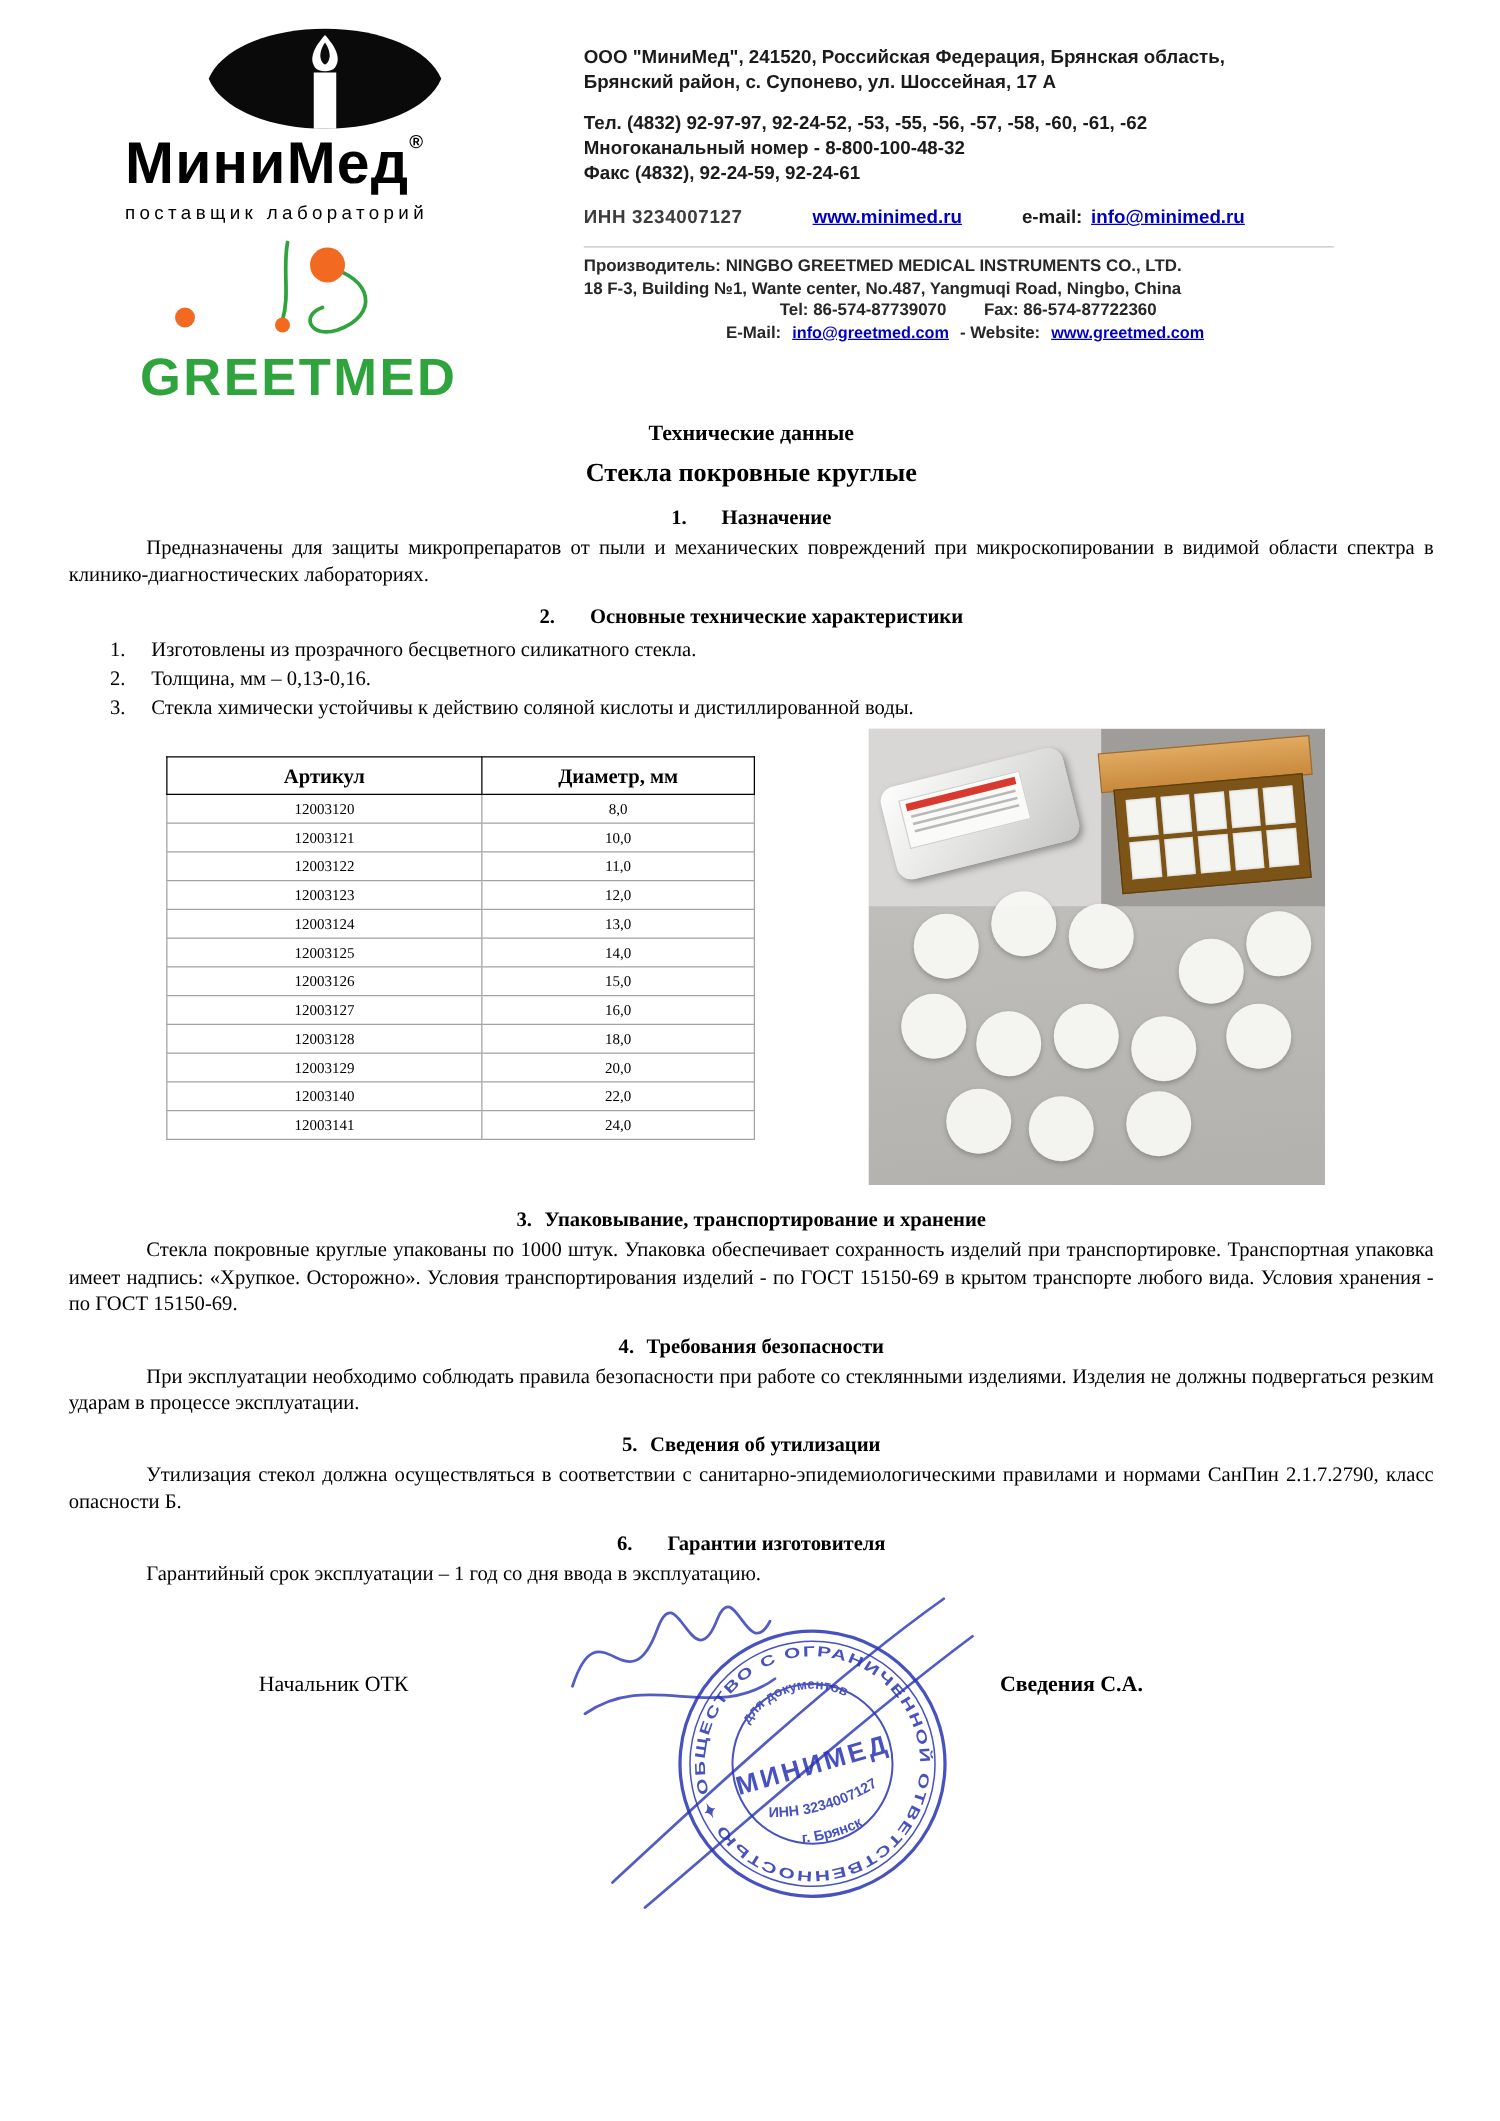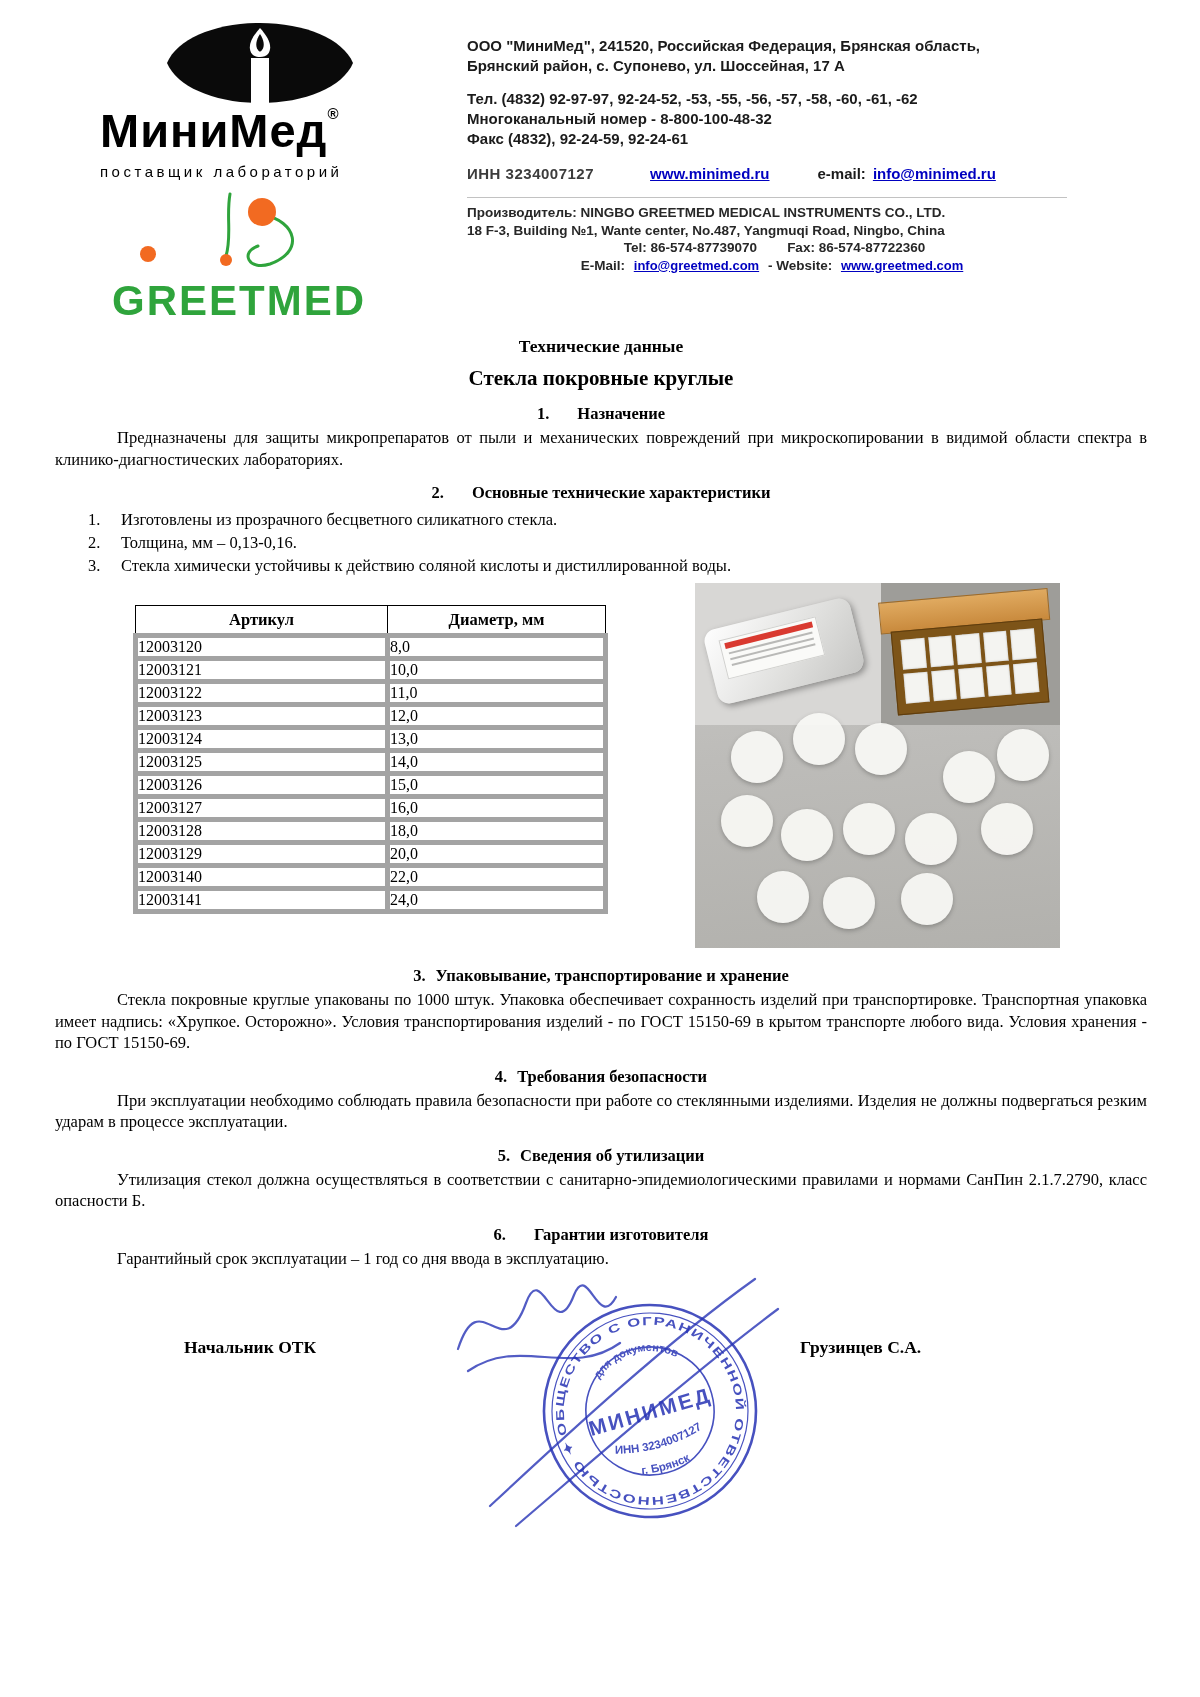--- a/index.html
+++ b/index.html
@@ -55,21 +55,21 @@
 
   .num-list { margin-top:5px; }
   .num-item { display:flex; font-size:16.5px; line-height:23px; }
   .num-item .n { width:33px; margin-left:33px; }
 
   
   .media-row { position:relative; height:370px; margin-top:6px; }
   .spec-table { position:absolute; left:78px; top:22px; border-collapse:collapse; }
   .spec-table th { width:252px; height:30px; border:1px solid #000; font-size:16.5px; font-weight:bold; text-align:center; }
   .spec-table th + th { width:218px; }
-  .spec-table td { height:23px; border:5px solid #a3a3a3; font-size:16px; padding:0; }
+  .spec-table td { height:23px; border:1px solid #a3a3a3; font-size:12px; text-align:center; padding:0; }
 
   .photo { position:absolute; left:640px; top:0; width:365px; height:365px; overflow:hidden;
     background:linear-gradient(175deg,#c9c8c6 0%,#bdbcb9 45%,#b2b1ad 100%); }
   .q-left  { position:absolute; left:0; top:0; width:186px; height:142px; background:#d8d7d5; }
   .q-right { position:absolute; left:186px; top:0; width:179px; height:142px; background:#9e9d99; }
   .package { position:absolute; left:14px; top:30px; width:150px; height:76px; border-radius:12px;
     background:linear-gradient(135deg,#fefefe,#dededc 60%,#c6c6c4);
     transform:rotate(-14deg); box-shadow:2px 3px 6px rgba(0,0,0,.35); }
   .pack-label { position:absolute; left:14px; top:12px; width:100px; height:40px;
     background:#fafaf8; border:1px solid #d0d0ce; }
@@ -81,21 +81,21 @@
   .box-body { position:absolute; left:2px; top:26px; width:152px; height:84px;
     background:#7d5418; border:1px solid #5f3d0e; }
   .slips { position:absolute; left:8px; top:8px; right:8px; bottom:10px; display:grid;
     grid-template-columns:repeat(5,1fr); grid-template-rows:1fr 1fr; gap:4px; }
   .slip { background:#f4f4f1; box-shadow:inset 0 0 2px #bbb; }
   .gc { position:absolute; width:52px; height:52px; border-radius:50%;
     background:rgba(248,248,245,.92); box-shadow:0 2px 4px rgba(88,88,86,.45); }
 
   
   .footer { position:relative; height:430px; margin-top:10px; }
-  .sign-left  { position:absolute; left:129px; top:58px; font-weight:bold; font-size:17.5px;text-align:center; }
+  .sign-left  { position:absolute; left:152px; top:58px; font-weight:normal; font-size:17.5px;text-align:center; }
   .sign-right { position:absolute; left:745px; top:58px; font-weight:bold; font-size:17.5px; }
   .stamp-svg { position:absolute; left:395px; top:-28px; }
   .stamp-stroke { stroke:var(--stamp-blue,#2733b5); fill:none; }
   .stamp-fill { fill:var(--stamp-blue,#2733b5); }
   .sig { stroke:var(--stamp-blue,#2733b5); fill:none; stroke-width:2.2; stroke-linecap:round; opacity:.8; }
   .stamp-group { opacity:.85; }
   .stamp-text { font-family:"Liberation Sans", sans-serif; font-weight:bold; }
 </style>
 </head>
 <body>
@@ -288,21 +288,21 @@
     <p class="body">При эксплуатации необходимо соблюдать правила безопасности при работе со стеклянными изделиями. Изделия не должны подвергаться резким ударам в процессе эксплуатации.</p>
 
     <div class="sec-head"><span class="h-num">5.</span><span>Сведения об утилизации</span></div>
     <p class="body">Утилизация стекол должна осуществляться в соответствии с санитарно-эпидемиологическими правилами и нормами СанПин 2.1.7.2790, класс опасности Б.</p>
 
     <div class="sec-head"><span class="h-num wide">6.</span><span>Гарантии изготовителя</span></div>
     <p class="body no-just">Гарантийный срок эксплуатации – 1 год со дня ввода в эксплуатацию.</p>
 
     <div class="footer">
       <div class="sign-left">Начальник ОТК</div>
-      <div class="sign-right">Грузинцев С.А.</div>
+      <div class="sign-right">Сведения С.А.</div>
 
       <svg class="stamp-svg" width="380" height="310" viewBox="0 0 380 310">
 
         <g>
           <path class="sig" d="M8,98 C30,30 52,118 76,52 C92,8 104,96 124,44 C138,10 148,80 166,46"></path>
           <path class="sig" d="M18,120 C70,84 120,128 170,92"></path>
           <path class="sig" d="M40,255 C110,190 215,92 305,28"></path>
           <path class="sig" d="M66,275 C140,212 245,120 328,58"></path>
         </g>
 

